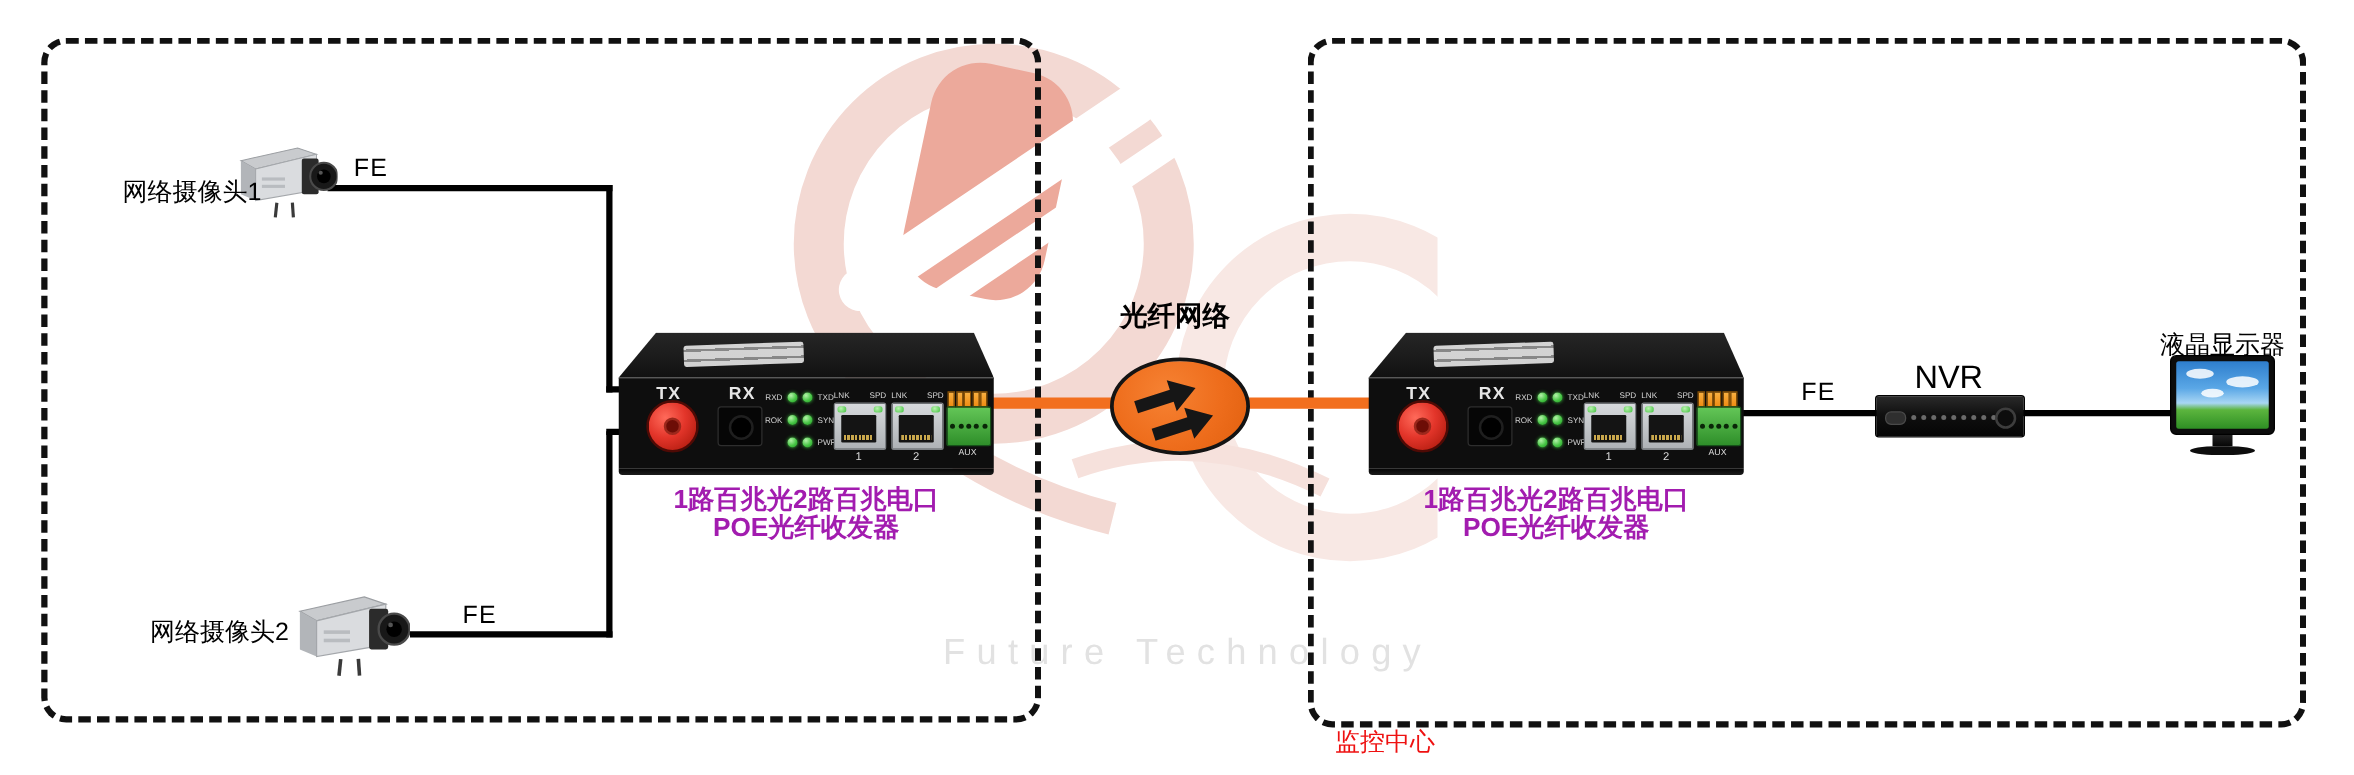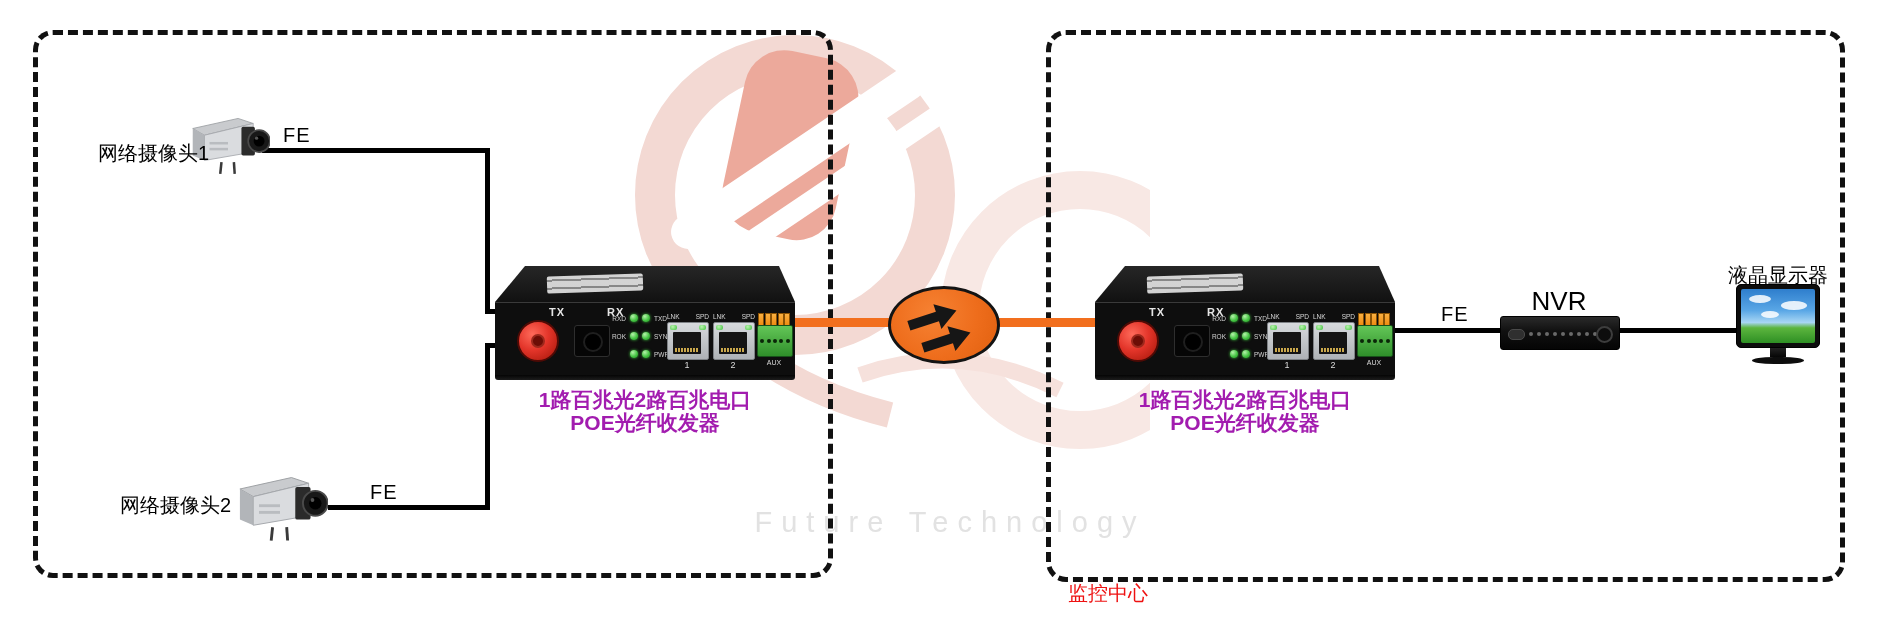--- a/index.html
+++ b/index.html
@@ -35,21 +35,21 @@
   .cv-top{position:absolute;left:0;top:0;width:300px;height:36px;
           background:linear-gradient(180deg,#262626 0%,#1a1a1a 60%,#111 100%);
           clip-path:polygon(30px 0,284px 0,300px 36px,0 36px);}
   .cv-sticker{position:absolute;left:52px;top:9px;width:96px;height:17px;transform:rotate(-2deg);
           background:repeating-linear-gradient(180deg,#f3f3f3 0 3px,#9a9a9a 3px 5px,#f3f3f3 5px 8px);
           opacity:.85;border-radius:2px;}
   .cv-face{position:absolute;left:0;top:36px;width:300px;height:72px;background:#0e0e0e;
            border-top:1px solid #3a3a3a;}
   .cv-lip{position:absolute;left:0;top:109px;width:300px;height:5px;background:linear-gradient(180deg,#050505,#1c1c1c);
           border-radius:0 0 3px 3px;}
-  .cv-lbl{position:absolute;color:#e6e6e6;font-size:11px;letter-spacing:1px;font-weight:bold;margin-left:24px;}
+  .cv-lbl{position:absolute;color:#e6e6e6;font-size:14px;letter-spacing:1px;font-weight:bold;}
   .fc-port{position:absolute;left:22px;top:17px;width:38px;height:38px;border-radius:50%;
            background:radial-gradient(circle at 35% 32%,#ff6a5a 0%,#e3352a 45%,#c02317 75%,#8a120b 100%);
            border:2px solid #4f0a05;}
   .fc-hole{position:absolute;left:12px;top:12px;width:10px;height:10px;border-radius:50%;
            background:#6d0d06;border:2px solid #9c281c;}
   .sc-port{position:absolute;left:79px;top:22px;width:34px;height:30px;background:#060606;
            border:1px solid #2e2e2e;border-radius:3px;}
   .sc-hole{position:absolute;left:8px;top:6px;width:16px;height:16px;border-radius:50%;
            background:#000;border:2px solid #1f1f1f;}
   .led-grid{position:absolute;left:116px;top:6px;width:60px;}
@@ -169,20 +169,21 @@
     <polygon points="22,30 80,16 80,50 22,60" fill="#dadcdf" stroke="#a4a7ab" stroke-width="1"></polygon>
     <rect x="66" y="20" width="16" height="34" rx="2" fill="#2b2b2b"></rect>
     <circle cx="87" cy="37" r="13" fill="#181818" stroke="#4a4a4a" stroke-width="2"></circle>
     <circle cx="87" cy="37" r="6.5" fill="#000"></circle>
     <circle cx="84" cy="33.5" r="2" fill="#555"></circle>
     <rect x="28" y="38" width="22" height="3" fill="#b9bcc0"></rect>
     <rect x="28" y="45" width="22" height="3" fill="#b9bcc0"></rect>
   </svg>
   <div class="lbl dev-label" style="left:120px;top:492px;font-size:20px;">网络摄像头2</div>
 
+  <div class="lbl dev-label" style="left:860px;top:238px;width:160px;text-align:center;font-size:22px;font-weight:600;">光纤网络</div>
   <div class="cloud">
     <svg width="106" height="72" viewBox="0 0 106 72">
       <g transform="rotate(-18 48 26)">
         <polygon points="16,22 46,22 46,14 66,27 46,40 46,32 16,32" fill="#161616"></polygon>
       </g>
       <g transform="rotate(-18 62 48)">
         <polygon points="30,44 60,44 60,36 80,49 60,62 60,54 30,54" fill="#161616"></polygon>
       </g>
     </svg>
   </div>

